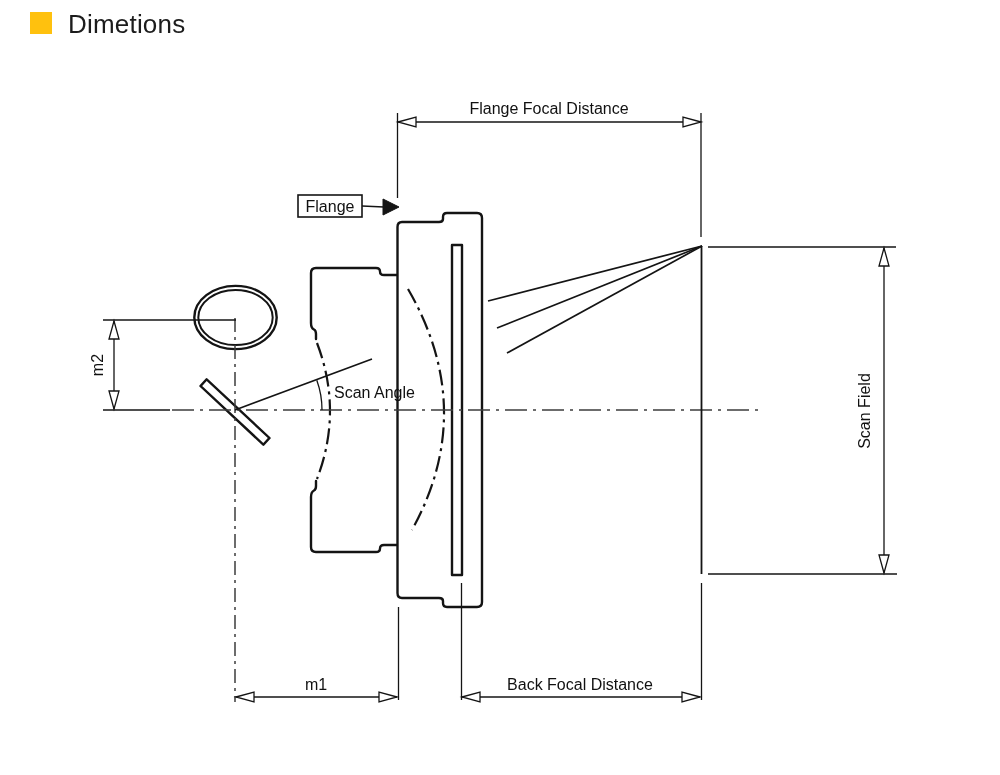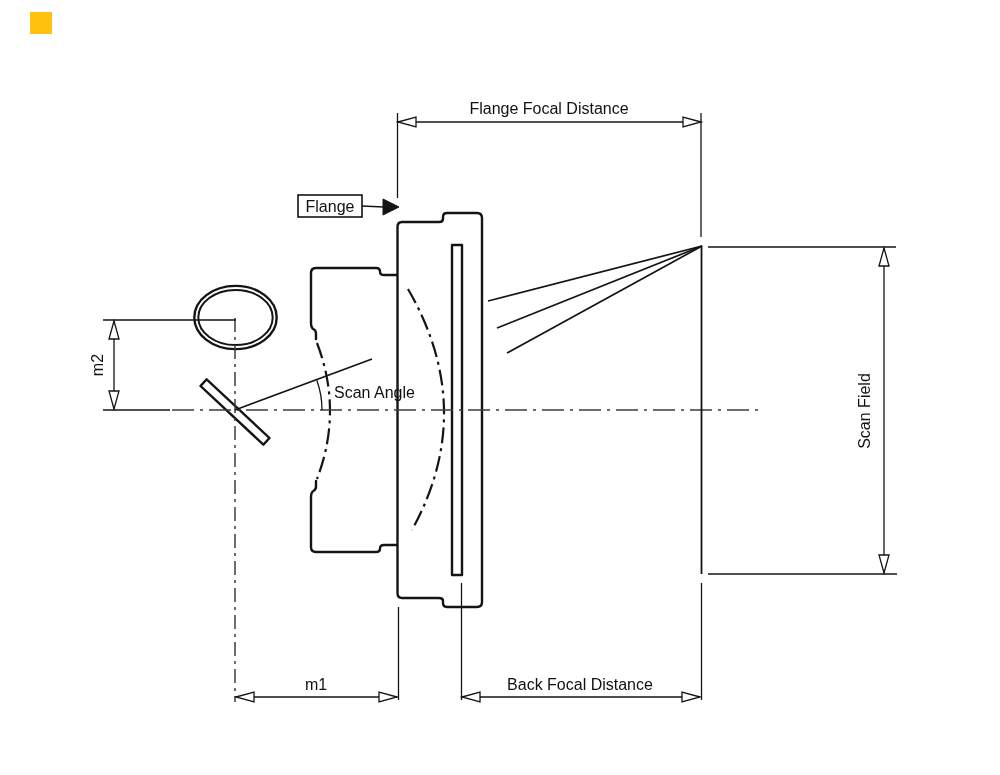--- a/index.html
+++ b/index.html
@@ -108,15 +108,16 @@
       <polygon class="arrow-open" points="884,248 879,266 889,266"></polygon>
       <polygon class="arrow-open" points="884,573 879,555 889,555"></polygon>
       <text x="870" y="411" text-anchor="middle" transform="rotate(-90 870 411)">Scan Field</text>
     </g>
   </svg>
 
   <div class="header">
     <svg class="bullet" width="22" height="22" viewBox="0 0 22 22">
       <rect x="0" y="0" width="22" height="22" fill="#FFC10E"></rect>
     </svg>
+    <div class="title">Dimetions</div>
   </div>
 
 </div>
 
 </body></html>

